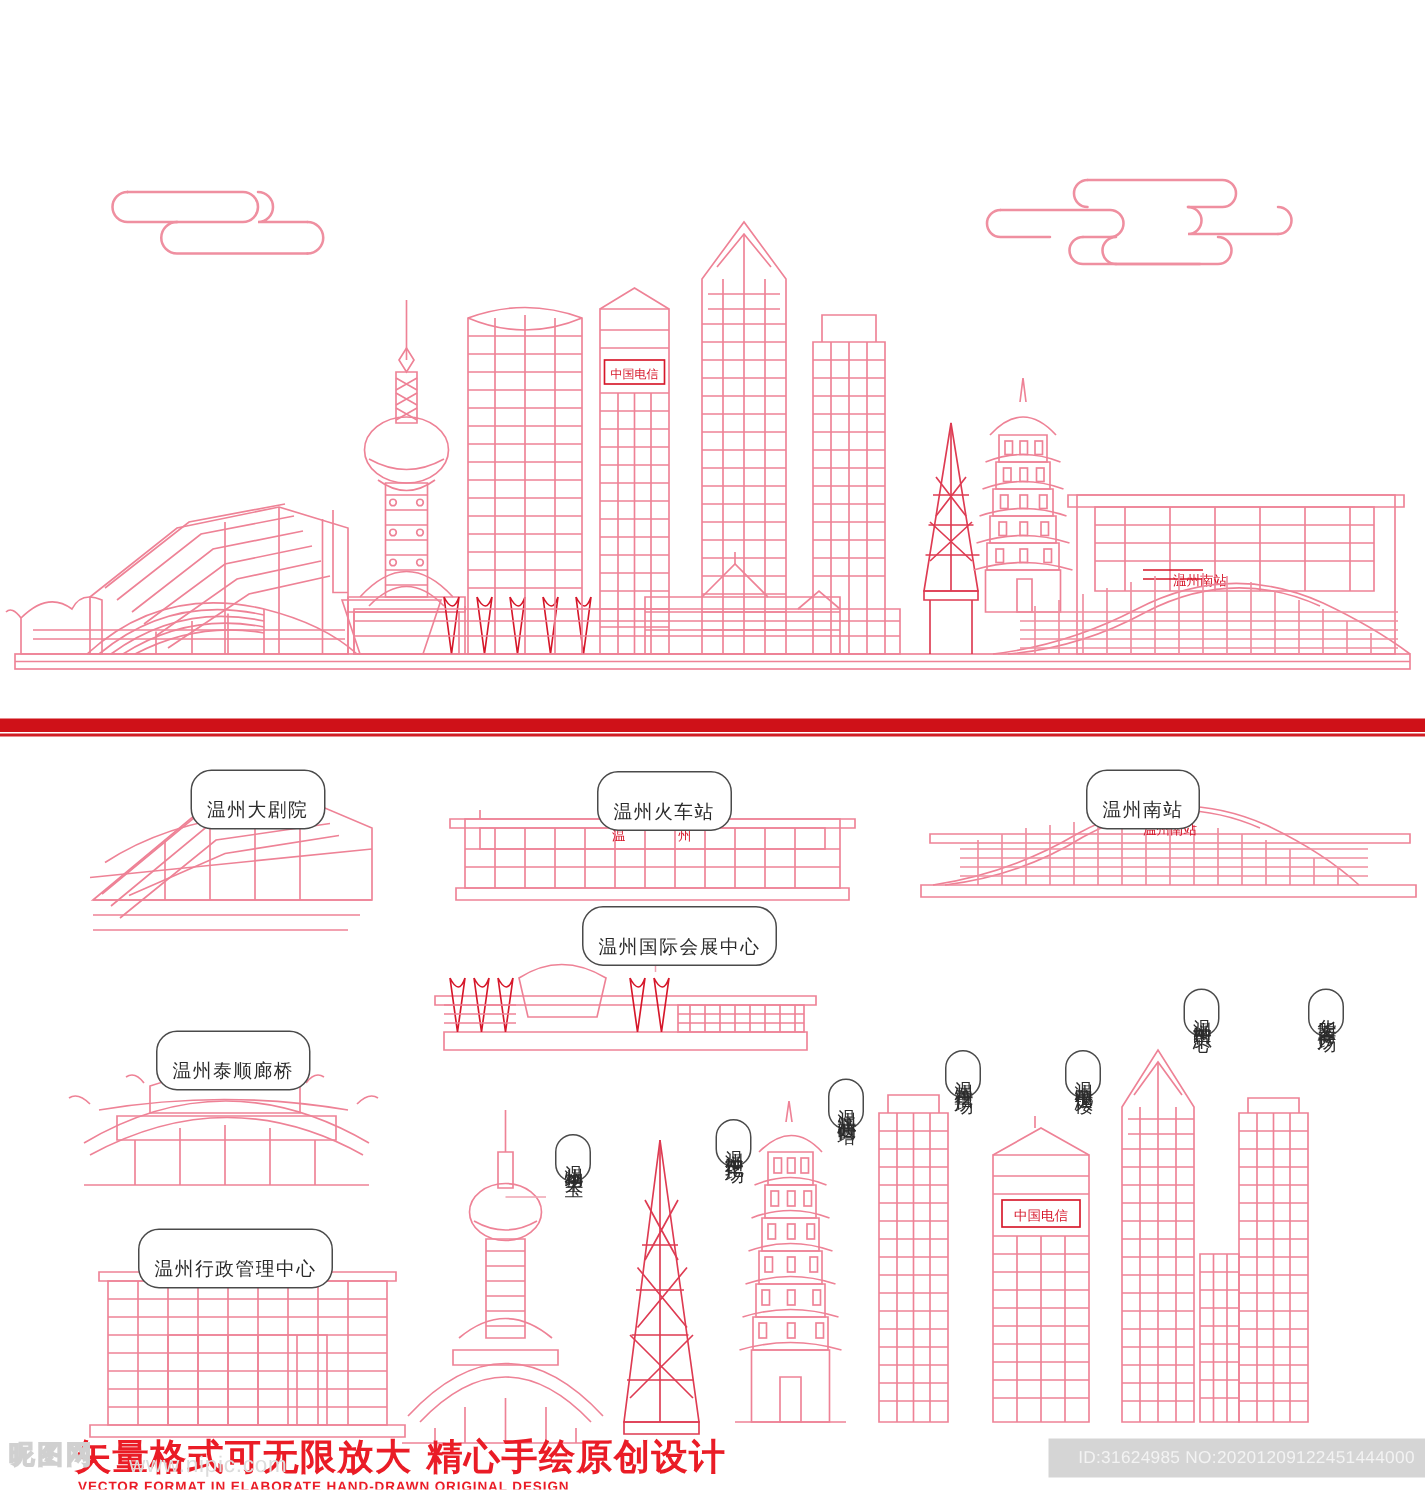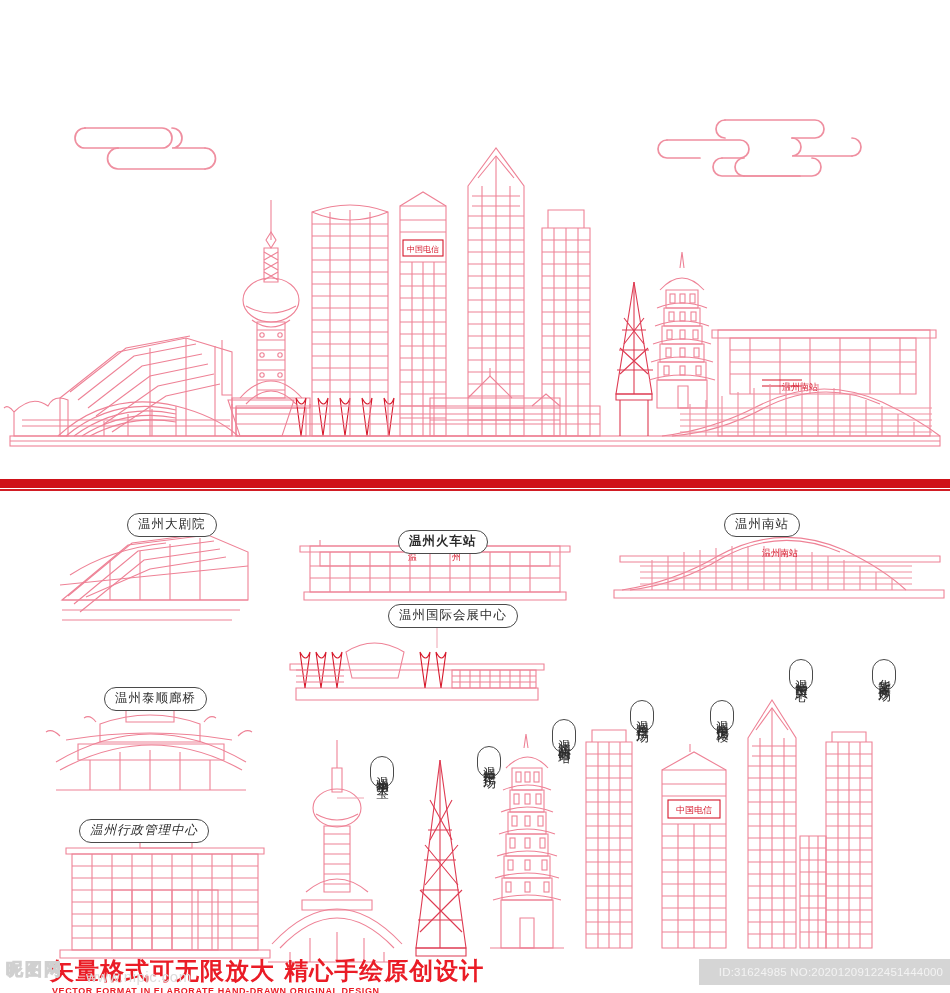--- a/index.html
+++ b/index.html
@@ -32,21 +32,21 @@
   
   .label{
     position:absolute;
     border:1.2px solid #4a4a4a;
     border-radius:14px;
     color:#2b2b2b;
     background:#ffffff;
     font-family:"DejaVu Sans","Liberation Sans",sans-serif;
     font-size:12.5px;
     line-height:1;
-    padding:4px 10px 5px 10px;
+    padding:20px 10px 5px 10px;
     white-space:nowrap;
     letter-spacing:1px;
     box-sizing:border-box;
   }
   .label.vert{
     writing-mode:vertical-rl;
     text-orientation:upright;
     padding:9px 4px 9px 5px;
     border-radius:13px;
     letter-spacing:2px;
@@ -505,25 +505,25 @@
       </g>
 
       <g stroke="#efa3b1" stroke-width="1">
         <line x1="437" y1="617" x2="437" y2="648"></line>
         <line x1="337" y1="798" x2="364" y2="798"></line>
       </g>
     </g>
   </svg>
 
   <div class="label" style="left:127px;top:513px;">温州大剧院</div>
-  <div class="label" style="left:398px;top:530px;font-weight:bold;">温州火车站</div>
+  <div class="label" style="left:398px;top:514px;">温州火车站</div>
   <div class="label" style="left:724px;top:513px;">温州南站</div>
   <div class="label" style="left:388px;top:604px;">温州国际会展中心</div>
   <div class="label" style="left:104px;top:687px;">温州泰顺廊桥</div>
-  <div class="label" style="left:79px;top:819px;font-style:italic;">温州行政管理中心</div>
+  <div class="label" style="left:92px;top:819px;">温州行政管理中心</div>
 
   <div class="label vert" style="left:370px;top:756px;">温州物华天宝</div>
   <div class="label vert" style="left:477px;top:746px;">温州世纪广场</div>
   <div class="label vert" style="left:552px;top:719px;">温州江心屿西塔</div>
   <div class="label vert" style="left:630px;top:700px;">温州置信广场</div>
   <div class="label vert" style="left:710px;top:700px;">温州电信大楼</div>
   <div class="label vert" style="left:789px;top:659px;">温州世贸中心</div>
   <div class="label vert" style="left:872px;top:659px;">华盟商务广场</div>
 
   <div class="footer">

